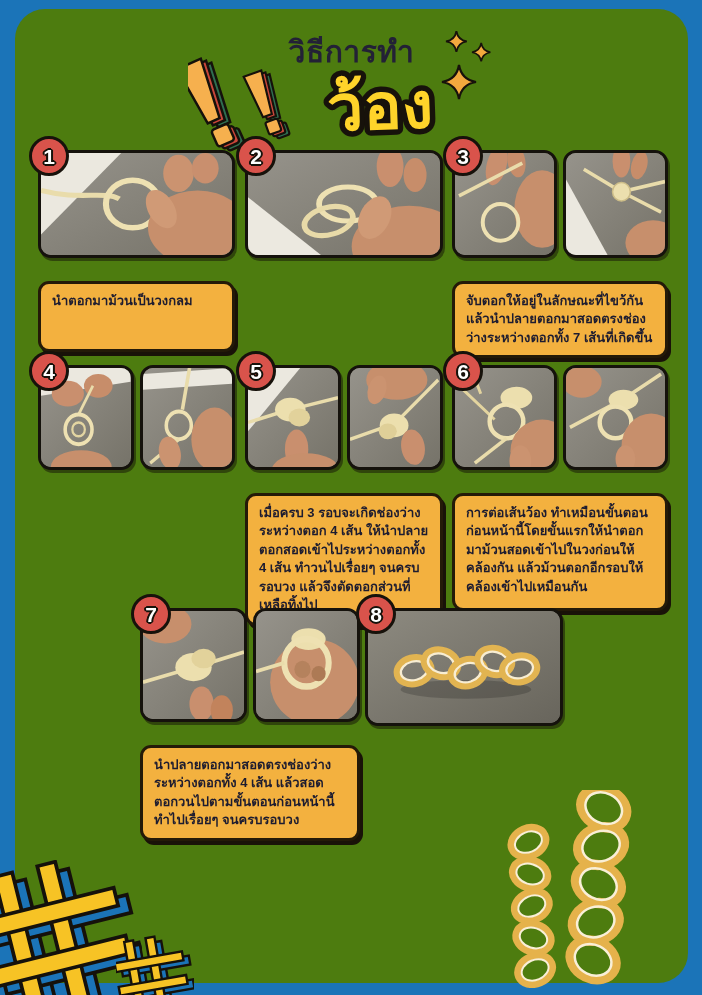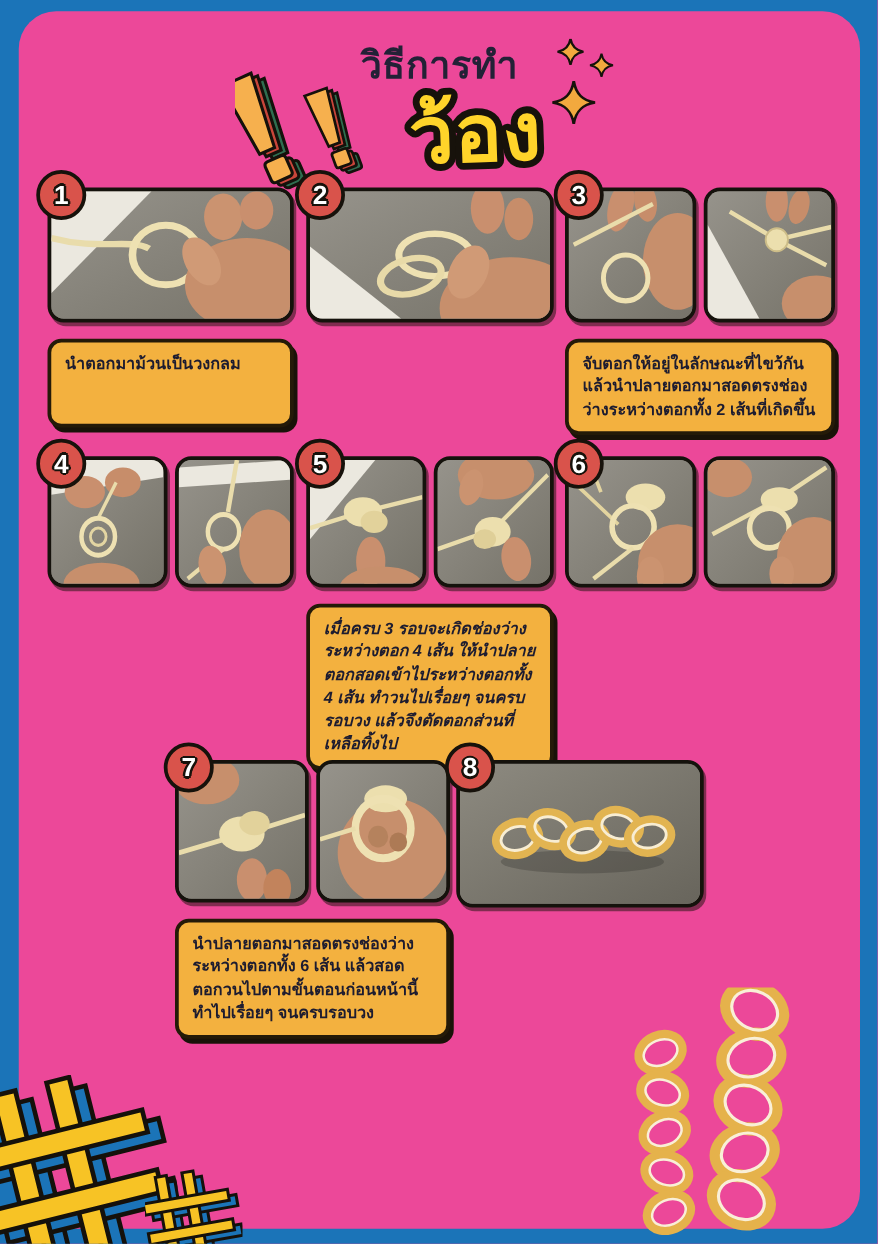--- a/index.html
+++ b/index.html
@@ -3,21 +3,21 @@
 <meta charset="utf-8">
 <style>
   html,body{margin:0;padding:0;}
   body{
     width:702px;height:995px;position:relative;overflow:hidden;
     background:#1b74b8;
     font-family:"Liberation Sans","DejaVu Sans",sans-serif;
   }
   .card{
     position:absolute;left:15px;top:9px;width:673px;height:974px;
-    background:#ec4899;border-radius:30px;
+    background:#4d7c0f;border-radius:30px;
   }
   
   .title-sm{
     position:absolute;left:0;right:0;top:19px;text-align:center;
     font-size:30px;font-weight:800;color:#232136;letter-spacing:.5px;
   }
   .title-big-wrap{position:absolute;left:50%;top:46px;transform:translateX(-50%) translateX(28px) rotate(-2deg);}
   .exclaim{position:absolute;left:173px;top:40px;}
   .sparkles{position:absolute;left:415px;top:22px;}
   
@@ -32,21 +32,21 @@
     text-shadow:-2px 0 #17120b,2px 0 #17120b,0 -2px #17120b,0 2px #17120b,
       -1.4px -1.4px #17120b,1.4px 1.4px #17120b,-1.4px 1.4px #17120b,1.4px -1.4px #17120b;
   }
   .photos{display:flex;gap:6px;}
   .photo{
     flex:1;border:3px solid #15120c;border-radius:13px;overflow:hidden;
     background:#85827a;box-shadow:2px 3px 0 rgba(20,15,8,.5);
   }
   .photo svg{display:block;width:100%;height:100%;}
   .caption{
-    margin-top:13px;background:#f3b13f;border:3px solid #241a08;border-radius:11px;
+    margin-top:23px;background:#f3b13f;border:3px solid #241a08;border-radius:11px;
     box-shadow:3px 4px 0 #191208;padding:8px 11px;box-sizing:border-box;
   }
   .caption p{
     margin:0;font-size:13px;font-weight:700;color:#1d1c30;line-height:1.42;
     word-break:normal;
   }
   
   .hash-big{position:absolute;left:-18px;top:860px;z-index:5;}
   .hash-small{position:absolute;left:116px;top:933px;z-index:5;}
   .chains{position:absolute;left:498px;top:790px;z-index:4;}
@@ -166,21 +166,21 @@
           <polygon points="0,26 42,100 0,100" fill="#ebe8df"></polygon>
           <ellipse cx="56" cy="8" rx="9" ry="16" fill="#c98f6e"></ellipse>
           <ellipse cx="74" cy="12" rx="8" ry="14" fill="#c78d6a" transform="rotate(15 74 12)"></ellipse>
           <path d="M18,16 L56,38 L100,28 M56,38 L96,58" stroke="#e9dcab" stroke-width="3.5" fill="none"></path>
           <circle cx="56" cy="38" r="9" fill="#ecdfae" stroke="#cdbd88" stroke-width="1.5"></circle>
           <ellipse cx="88" cy="88" rx="28" ry="22" fill="#c78f6c"></ellipse>
         </svg>
       </div>
     </div>
     <div class="caption" style="min-height:71px;">
-      <p>จับตอกให้อยู่ในลักษณะที่ไขว้กันแล้วนำปลายตอกมาสอดตรงช่องว่างระหว่างตอกทั้ง 2 เส้นที่เกิดขึ้น</p>
+      <p>จับตอกให้อยู่ในลักษณะที่ไขว้กันแล้วนำปลายตอกมาสอดตรงช่องว่างระหว่างตอกทั้ง 7 เส้นที่เกิดขึ้น</p>
     </div>
   </section>
 
   <section class="step" style="left:23px;top:356px;width:197px;">
     <div class="badge">
         <span>4</span>
       </div>
     <div class="photos" style="height:105px;">
       <div class="photo">
         <svg viewBox="0 0 100 100" preserveAspectRatio="none">
@@ -229,21 +229,21 @@
           <rect width="100" height="100" fill="url(#gbg)"></rect>
           <ellipse cx="52" cy="12" rx="34" ry="20" fill="#c78f6c"></ellipse>
           <ellipse cx="30" cy="22" rx="10" ry="15" fill="#cb9370" transform="rotate(20 30 22)"></ellipse>
           <path d="M50,56 L98,12 M50,56 L0,72" stroke="#e9dcab" stroke-width="3.5" fill="none"></path>
           <ellipse cx="49" cy="58" rx="16" ry="12" fill="#ecdfae"></ellipse>
           <ellipse cx="42" cy="64" rx="10" ry="8" fill="#dfcf98"></ellipse>
           <ellipse cx="70" cy="80" rx="13" ry="18" fill="#c98f6e" transform="rotate(-12 70 80)"></ellipse>
         </svg>
       </div>
     </div>
-    <div class="caption" style="min-height:108px;font-style:italic;">
+    <div class="caption" style="min-height:108px;">
       <p>เมื่อครบ 3 รอบจะเกิดช่องว่างระหว่างตอก 4 เส้น ให้นำปลายตอกสอดเข้าไประหว่างตอกทั้ง 4 เส้น ทำวนไปเรื่อยๆ จนครบรอบวง แล้วจึงตัดตอกส่วนที่เหลือทิ้งไป</p>
     </div>
   </section>
 
   <section class="step" style="left:437px;top:356px;width:216px;">
     <div class="badge">
         <span>6</span>
       </div>
     <div class="photos" style="height:105px;">
       <div class="photo">
@@ -262,20 +262,23 @@
           <rect width="100" height="100" fill="url(#gbg)"></rect>
           <ellipse cx="16" cy="14" rx="20" ry="16" fill="#c78f6c"></ellipse>
           <path d="M96,6 L60,30 M60,30 L4,60" stroke="#e9dcab" stroke-width="3.5" fill="none"></path>
           <ellipse cx="58" cy="32" rx="15" ry="10" fill="#ecdfae"></ellipse>
           <circle cx="50" cy="55" r="16" stroke="#eee1b2" stroke-width="4.5" fill="none"></circle>
           <ellipse cx="86" cy="80" rx="30" ry="34" fill="#c78f6c"></ellipse>
           <ellipse cx="60" cy="92" rx="10" ry="14" fill="#cb9370"></ellipse>
         </svg>
       </div>
     </div>
+    <div class="caption" style="min-height:118px;">
+      <p>การต่อเส้นว้อง ทำเหมือนขั้นตอนก่อนหน้านี้โดยขั้นแรกให้นำตอกมาม้วนสอดเข้าไปในวงก่อนให้คล้องกัน แล้วม้วนตอกอีกรอบให้คล้องเข้าไปเหมือนกัน</p>
+    </div>
   </section>
 
   <section class="step" style="left:125px;top:599px;width:220px;">
     <div class="badge">
         <span>7</span>
       </div>
     <div class="photos" style="height:114px;">
       <div class="photo">
         <svg viewBox="0 0 100 100" preserveAspectRatio="none">
           <rect width="100" height="100" fill="url(#gbg)"></rect>
@@ -293,21 +296,21 @@
           <ellipse cx="58" cy="66" rx="44" ry="40" fill="#c78f6c"></ellipse>
           <ellipse cx="52" cy="26" rx="17" ry="10" fill="#ecdfae"></ellipse>
           <circle cx="50" cy="48" r="22" stroke="#eee1b2" stroke-width="6" fill="none"></circle>
           <circle cx="46" cy="54" r="8" fill="#b5825d"></circle>
           <circle cx="62" cy="58" r="7" fill="#ad7a55"></circle>
           <path d="M28,48 L0,56" stroke="#e9dcab" stroke-width="3.5"></path>
         </svg>
       </div>
     </div>
     <div class="caption" style="min-height:92px;">
-      <p>นำปลายตอกมาสอดตรงช่องว่างระหว่างตอกทั้ง 6 เส้น แล้วสอดตอกวนไปตามขั้นตอนก่อนหน้านี้ทำไปเรื่อยๆ จนครบรอบวง</p>
+      <p>นำปลายตอกมาสอดตรงช่องว่างระหว่างตอกทั้ง 4 เส้น แล้วสอดตอกวนไปตามขั้นตอนก่อนหน้านี้ทำไปเรื่อยๆ จนครบรอบวง</p>
     </div>
   </section>
 
   <section class="step" style="left:350px;top:599px;width:198px;">
     <div class="badge">
         <span>8</span>
       </div>
     <div class="photos" style="height:118px;">
       <div class="photo">
         <svg viewBox="0 0 100 60" preserveAspectRatio="none">

